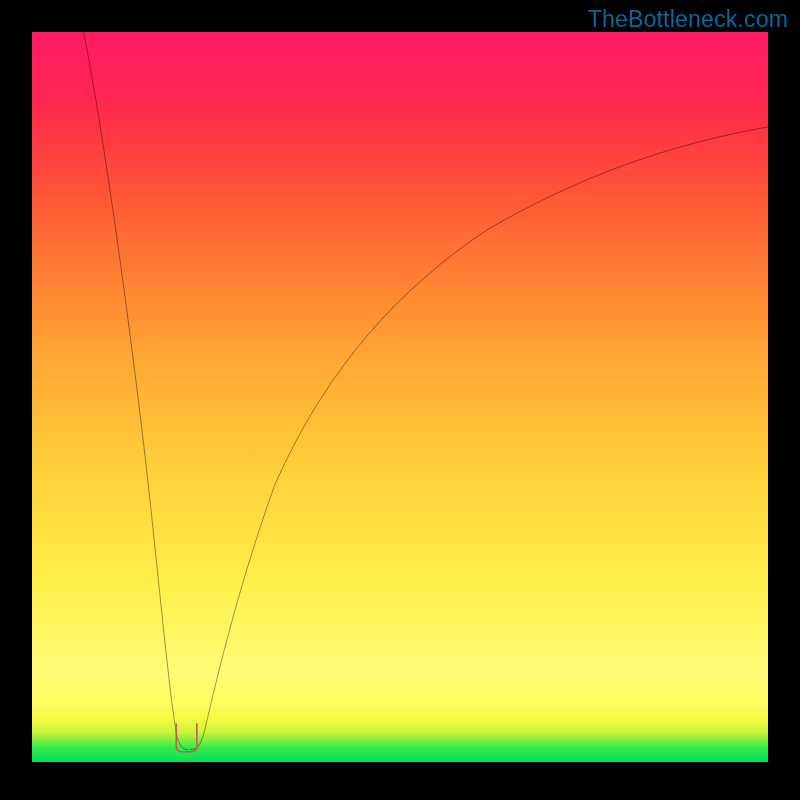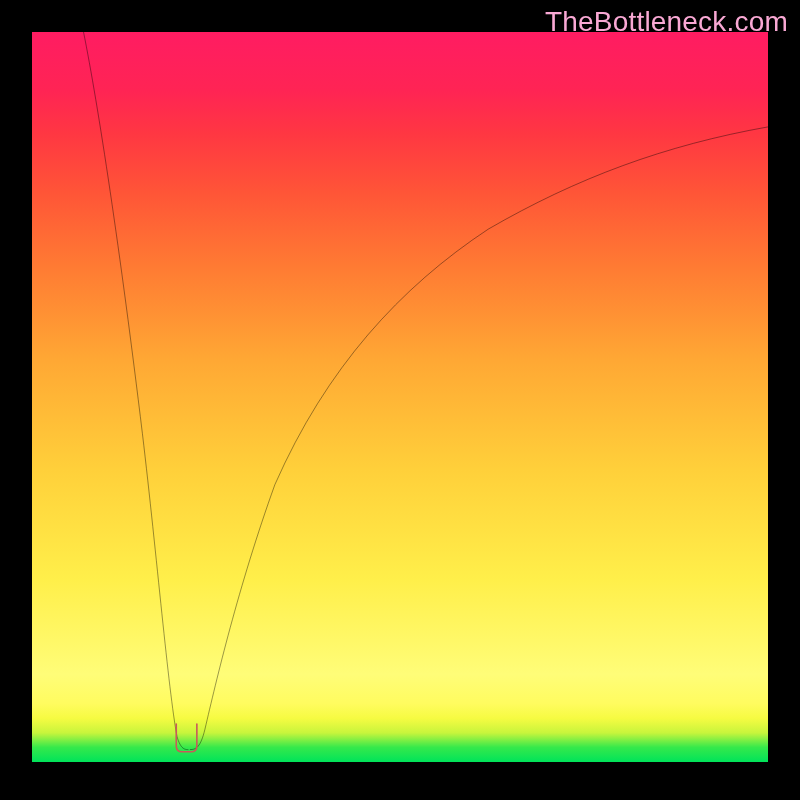--- a/index.html
+++ b/index.html
@@ -45,22 +45,22 @@
   svg.curves {
     position: absolute;
     inset: 0;
     width: 100%;
     height: 100%;
   }
   .watermark {
     position: absolute;
     top: 6px;
     right: 12px;
-    color: #f9a8d4;
-    font-size: 28px;
+    color: #0369a1;
+    font-size: 23px;
     letter-spacing: 0.2px;
   }
 </style>
 </head>
 <body>
 
 <div class="outer">
   <div class="watermark">TheBottleneck.com</div>
 
   <div class="plot">

